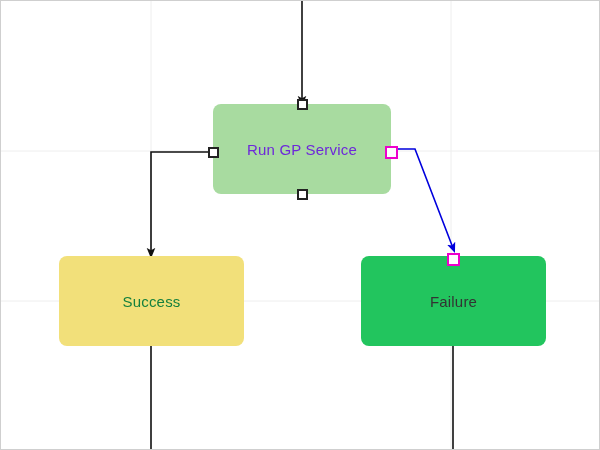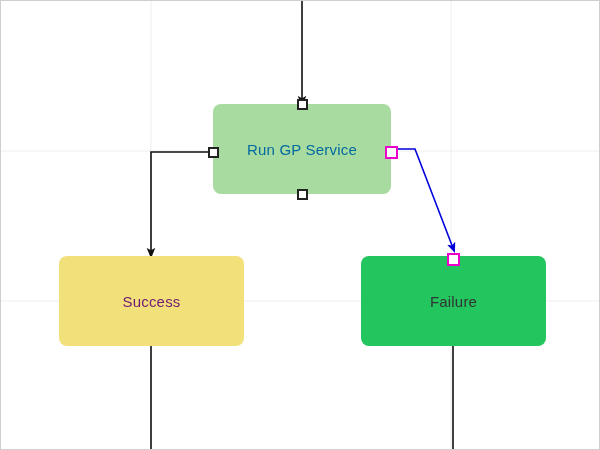--- a/index.html
+++ b/index.html
@@ -92,24 +92,24 @@
         <polyline points="301,0 301,100" fill="none" stroke="#111111" stroke-width="1.6" stroke-linejoin="miter" marker-end="url(#arrow-black)"></polyline>
         <polyline points="208,151 150,151 150,252" fill="none" stroke="#111111" stroke-width="1.6" stroke-linejoin="miter" marker-end="url(#arrow-black)"></polyline>
         <polyline points="396,148 414,148 452,247" fill="none" stroke="#0000dd" stroke-width="1.6" stroke-linejoin="miter" marker-end="url(#arrow-blue)"></polyline>
         <polyline points="150,345 150,449" fill="none" stroke="#111111" stroke-width="1.6" stroke-linejoin="miter"></polyline>
         <polyline points="452,345 452,449" fill="none" stroke="#111111" stroke-width="1.6" stroke-linejoin="miter"></polyline>
       </g>
   </svg>
 
   <div id="nodes-layer">
       <div class="node" style="left: 212px; top: 103px; width: 178px; height: 90px; background: rgb(168, 219, 160);">
-        <span class="node-label" style="color: #0369a1;">Run GP Service</span>
+        <span class="node-label" style="color: #6d28d9;">Run GP Service</span>
       </div>
       <div class="node" style="left: 58px; top: 255px; width: 185px; height: 90px; background: rgb(242, 224, 122);">
-        <span class="node-label" style="color: #701a75;">Success</span>
+        <span class="node-label" style="color: #15803d;">Success</span>
       </div>
       <div class="node" style="left: 360px; top: 255px; width: 185px; height: 90px; background: #22c55e;">
         <span class="node-label" style="color: rgb(51, 51, 51);">Failure</span>
       </div>
     </div>
   <div id="handles-layer">
       <div class="handle" style="left: 295.5px; top: 97.5px;"></div>
       <div class="handle" style="left: 206.5px; top: 145.5px;"></div>
       <div class="handle" style="left: 295.5px; top: 187.5px;"></div>
       <div class="handle active" style="left: 383.5px; top: 144.5px;">

